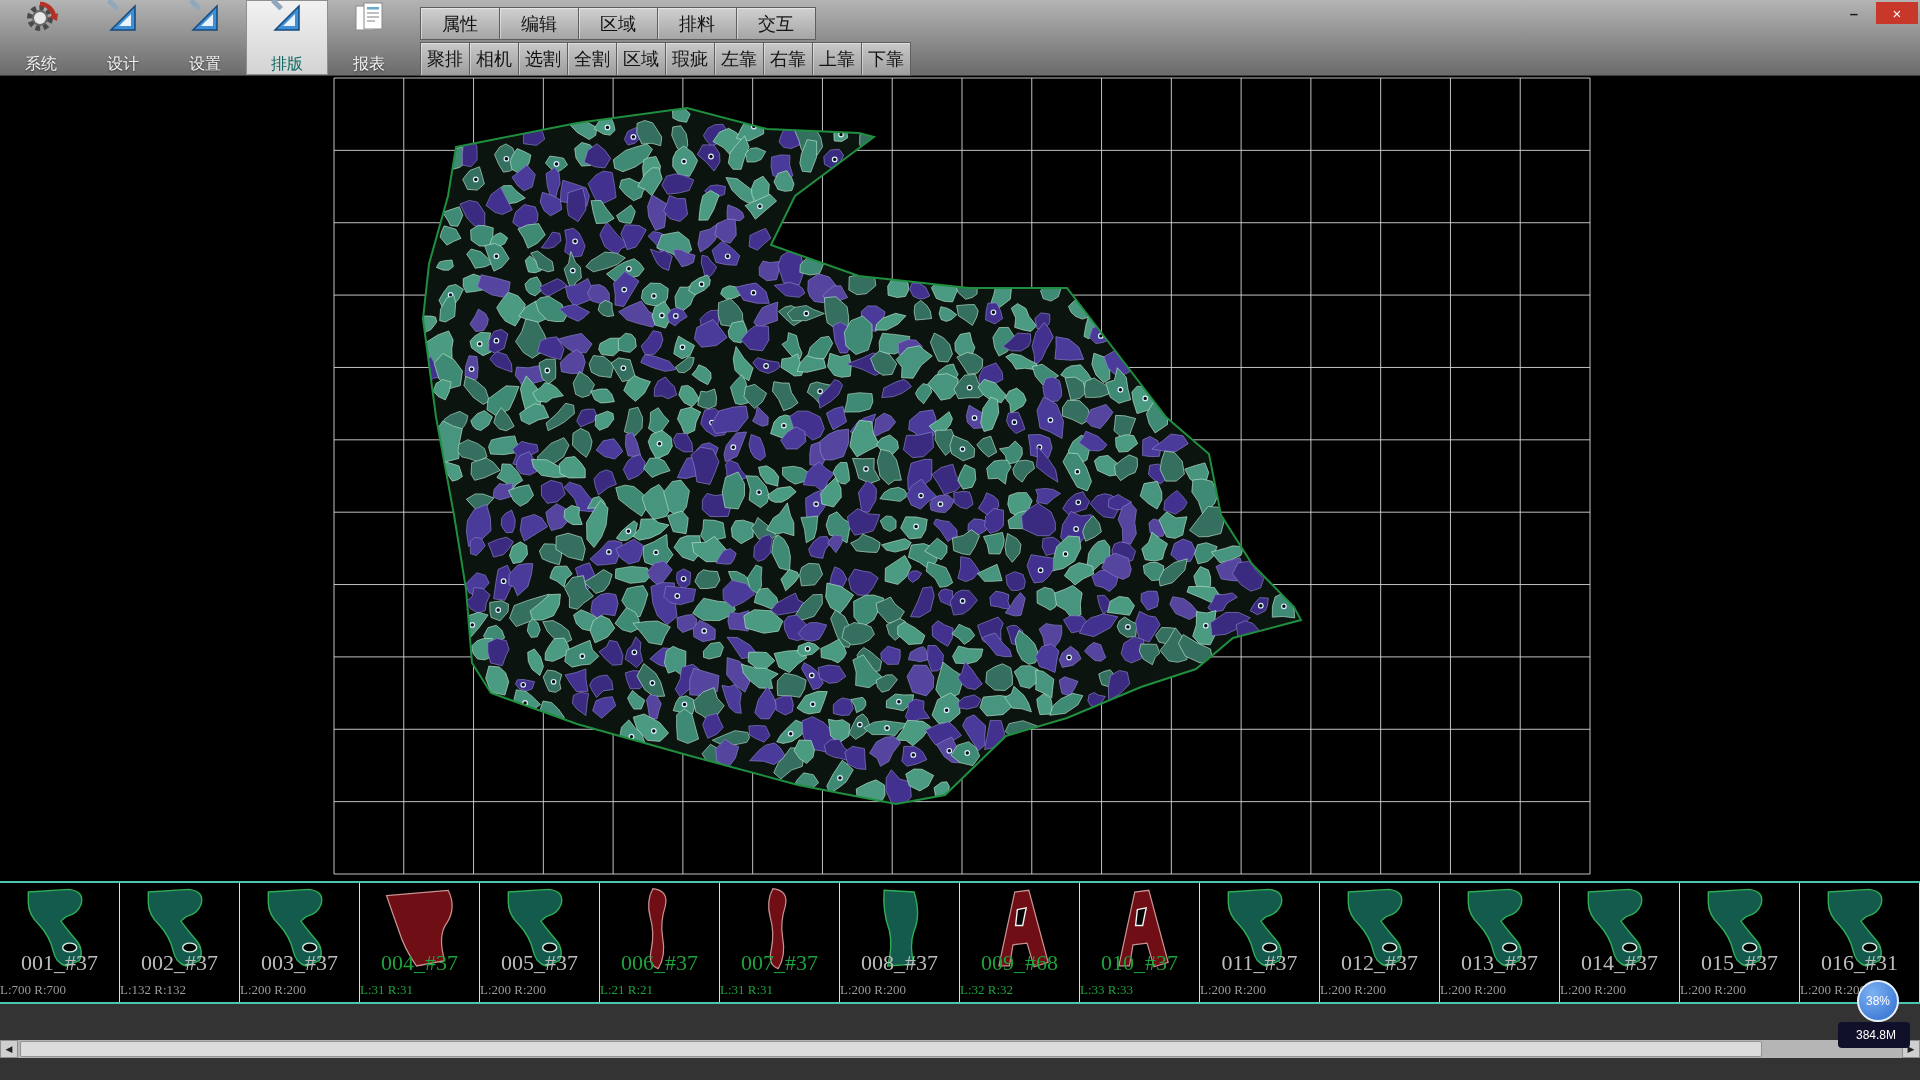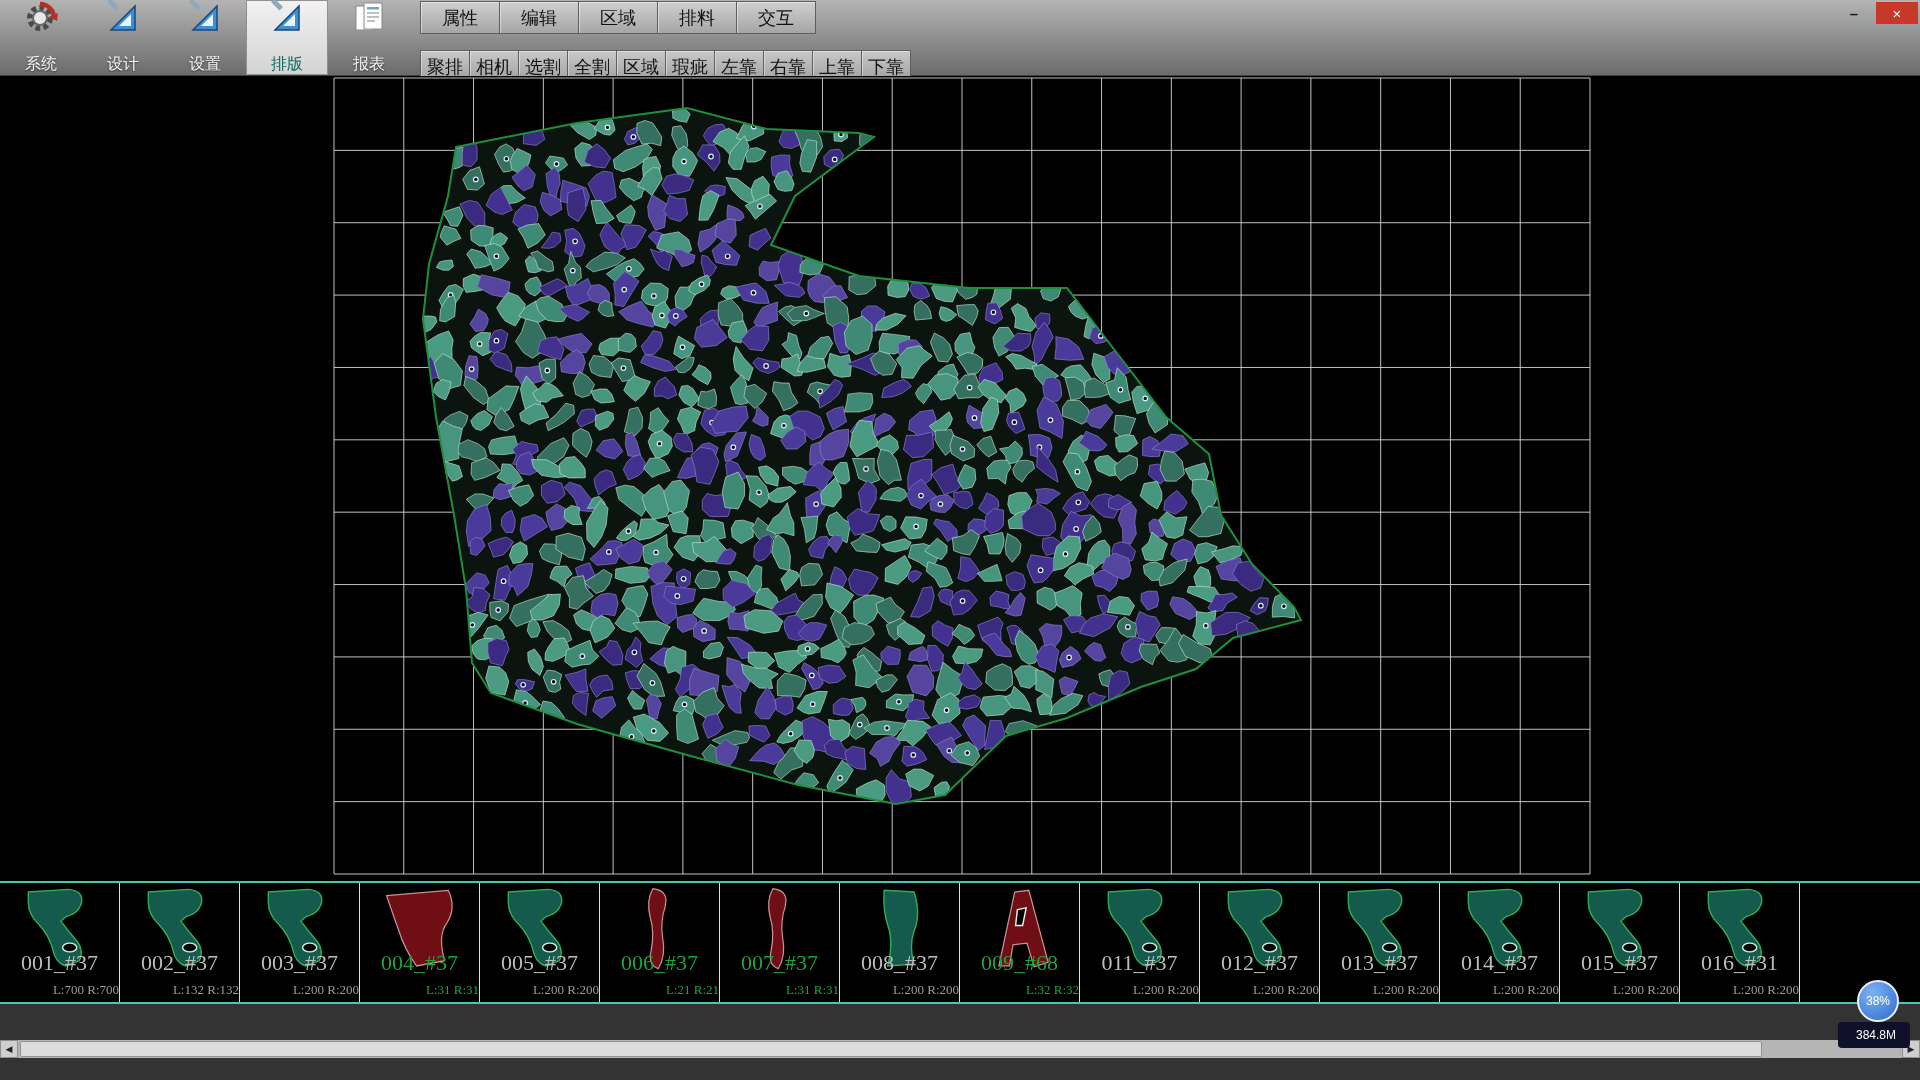--- a/index.html
+++ b/index.html
@@ -12,26 +12,26 @@
     display:flex;align-items:flex-start;position:relative;border-bottom:1px solid #3f3f3f;}
   .main-buttons{display:flex;height:100%;}
   .main-btn{width:82px;height:100%;display:flex;flex-direction:column;align-items:center;justify-content:space-between;
     gap:3px;background:transparent;border:none;cursor:pointer;}
   .main-btn .nav-label{font-size:16px;color:#f4f4f4;text-shadow:0 1px 2px rgba(0,0,0,.55);}
   .main-btn.active{background:linear-gradient(#f2f2f2,#d3d3d3);box-shadow:inset 0 0 0 1px #8f8f8f;}
   .main-btn.active .nav-label{color:#0d6a63;text-shadow:none;}
   .nav-icon{width:36px;height:36px;display:block;}
   .nav-icon svg{width:100%;height:100%;display:block;}
 
-  .menu-stack{display:flex;flex-direction:column;margin-left:10px;padding-top:1px;}
+  .menu-stack{display:flex;flex-direction:column;margin-left:10px;padding-top:7px;}
   .menu-tabs{display:flex;height:33px;}
   .tab-btn{width:80px;height:33px;background:linear-gradient(#d0d0d0,#a5a5a5);border:1px solid #5e5e5e;
     margin-right:-1px;font-size:18px;color:#121212;cursor:pointer;font-family:inherit;
     box-shadow:inset 1px 1px 0 rgba(255,255,255,.45);}
-  .tool-row{display:flex;height:34px;margin-top:16px;}
+  .tool-row{display:flex;height:34px;margin-top:2px;}
   .tool-btn{min-width:50px;padding:0 4px;height:34px;background:linear-gradient(#c9c9c9,#9d9d9d);
     border:1px solid #5e5e5e;margin-right:-1px;font-size:18px;color:#121212;cursor:pointer;font-family:inherit;
     box-shadow:inset 1px 1px 0 rgba(255,255,255,.4);}
 
   .window-controls{position:absolute;top:2px;right:2px;display:flex;gap:1px;}
   .win-btn{width:42px;height:22px;border:none;font-size:15px;display:flex;align-items:center;justify-content:center;cursor:pointer;}
   .win-btn.min{background:transparent;color:#181818;font-weight:bold;}
   .win-btn.close{background:#c8382a;color:#fff;}
 
   
@@ -41,21 +41,21 @@
   
   .strip{flex:0 0 123px;height:123px;background:#000;border-top:2px solid #49c6ad;border-bottom:2px solid #49c6ad;display:flex;}
   .piece-cell{width:120px;height:100%;position:relative;border-right:1px solid #dcdcdc;cursor:pointer;background:#000;}
   .piece-shape{position:absolute;top:2px;left:10px;width:100px;height:88px;}
   .color-teal .shape-path{fill:#145a4d;stroke:#2fae55;stroke-width:1.6;}
   .color-red .shape-path{fill:#6f0e14;stroke:#c99191;stroke-width:1.4;}
   .shape-hole{fill:#050505;stroke:#d8efe0;stroke-width:1.6;}
   .color-red .shape-hole{stroke:#f2f2f2;}
   .piece-label{position:absolute;bottom:26px;width:100%;text-align:center;
     font-family:"Liberation Serif","DejaVu Serif",serif;font-size:22px;color:#bdbdbd;}
-  .piece-lr{position:absolute;bottom:4px;width:100%;text-align:right;
+  .piece-lr{position:absolute;bottom:4px;width:100%;text-align:left;
     font-family:"Liberation Serif","DejaVu Serif",serif;font-size:13px;color:#9b9b9b;}
   .piece-cell.highlight .piece-label,.piece-cell.highlight .piece-lr{color:#1da23c;}
 
   
   .status-badge{position:absolute;right:10px;top:980px;display:flex;align-items:center;z-index:5;flex-direction:column;}
   .pct{width:42px;height:42px;border-radius:50%;background:radial-gradient(circle at 35% 30%,#7cb1f2,#2e6cce);
     border:2px solid #e8f0fb;color:#fff;font-size:12px;display:flex;align-items:center;justify-content:center;z-index:2;}
   .mem{margin-left:-8px;background:#10102a;color:#fff;font-size:12px;padding:6px 14px 6px 18px;border-radius:4px;z-index:1;}
 
   
@@ -988,20 +988,28 @@
 
       <div class="piece-cell highlight color-red">
         <svg class="piece-shape" viewBox="0 0 100 100">
           <path class="shape-path" d="M26 92 L44 8 L60 6 L82 88 L66 93 L58 66 L42 68 L38 92 Z"></path>
           <path class="shape-hole" d="M47 28 L57 26 L53 46 L45 46 Z"></path>
         </svg>
         <div class="piece-label">009_#68</div>
         <div class="piece-lr">L:32 R:32</div>
       </div>
 
+      <div class="piece-cell highlight color-red">
+        <svg class="piece-shape" viewBox="0 0 100 100">
+          <path class="shape-path" d="M26 92 L44 8 L60 6 L82 88 L66 93 L58 66 L42 68 L38 92 Z"></path>
+          <path class="shape-hole" d="M47 28 L57 26 L53 46 L45 46 Z"></path>
+        </svg>
+        <div class="piece-label">010_#37</div>
+        <div class="piece-lr">L:33 R:33</div>
+      </div>
 
       <div class="piece-cell color-teal">
         <svg class="piece-shape" viewBox="0 0 100 100">
           <path class="shape-path" d="M14 8 L60 5 Q78 7 74 22 Q70 33 57 36 L51 41 Q59 52 67 61 Q78 73 72 86 L57 92 Q45 89 42 74 Q38 58 27 46 Q14 34 14 20 Z"></path>
           <path class="shape-hole" d="M53 71 a8 5 0 1 0 16 0 a8 5 0 1 0 -16 0 Z"></path>
         </svg>
         <div class="piece-label">011_#37</div>
         <div class="piece-lr">L:200 R:200</div>
       </div>
 

